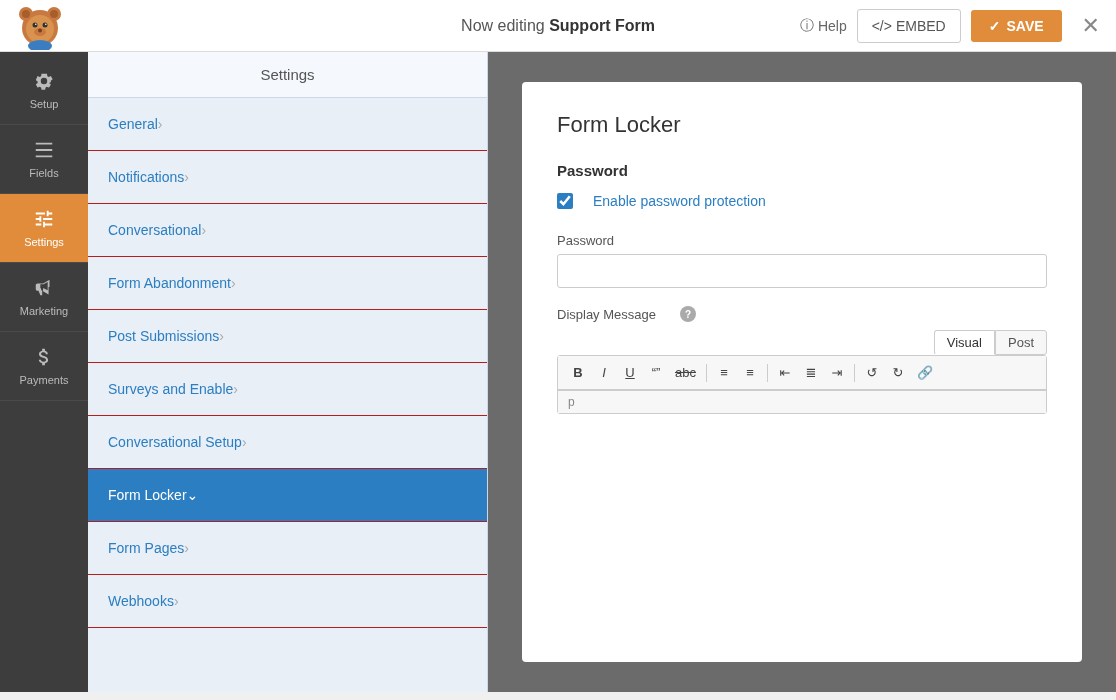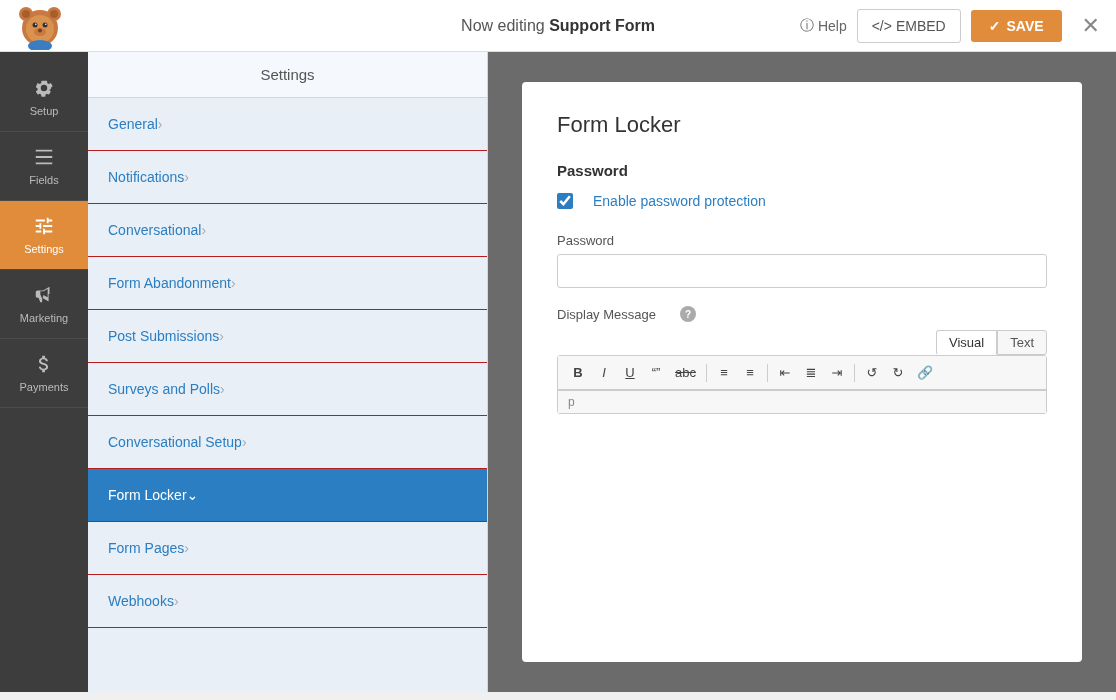--- a/index.html
+++ b/index.html
@@ -18,21 +18,21 @@
     .btn-embed { background: #fff; border: 1px solid #ccc; border-radius: 3px; padding: 8px 14px; cursor: pointer; font-size: 14px; color: #555; display: flex; align-items: center; gap: 4px; }
     .btn-save { background: #e08c3b; border: none; border-radius: 3px; padding: 8px 18px; cursor: pointer; font-size: 14px; color: #fff; font-weight: 600; display: flex; align-items: center; gap: 6px; }
     .btn-close { background: none; border: none; cursor: pointer; font-size: 22px; color: #888; margin-left: 10px; }
 
     
     .main-layout { display: flex; height: 640px; }
 
     
     .icon-sidebar {
       width: 88px; background: #3d3d3d; display: flex; flex-direction: column; align-items: center;
-      padding-top: 11px;
+      padding-top: 4px;
     }
     .icon-sidebar-item {
       width: 100%; display: flex; flex-direction: column; align-items: center;
       padding: 14px 8px; cursor: pointer; color: #bbb; font-size: 11px; gap: 6px;
       border-bottom: 1px solid #4a4a4a;
     }
     .icon-sidebar-item.active { background: #e08c3b; color: #fff; }
     .icon-sidebar-item svg { width: 22px; height: 22px; fill: currentColor; }
 
     
@@ -212,21 +212,21 @@
     </div>
     <div class="menu-item">
       <span>Form Abandonment</span>
       <span class="chevron">›</span>
     </div>
     <div class="menu-item">
       <span>Post Submissions</span>
       <span class="chevron">›</span>
     </div>
     <div class="menu-item">
-      <span>Surveys and Polls</span>
+      <span>Surveys and Enable</span>
       <span class="chevron">›</span>
     </div>
     <div class="menu-item">
       <span>Conversational Setup</span>
       <span class="chevron">›</span>
     </div>
     <div class="menu-item active">
       <span>Form Locker</span>
       <span class="chevron-down">⌄</span>
     </div>
@@ -254,21 +254,21 @@
       <input type="text" class="text-input" value="" style="">
 
       <div class="display-message-row">
         <span class="display-message-label">Display Message</span>
         <span class="help-icon">?</span>
       </div>
 
       
       <div class="editor-tabs">
         <button class="editor-tab active">Visual</button>
-        <button class="editor-tab">Text</button>
+        <button class="editor-tab">Post</button>
       </div>
 
       
       <div class="editor-wrapper">
         <div class="editor-toolbar">
           <button class="toolbar-btn">
               <strong>B</strong>
             </button>
           <button class="toolbar-btn">
               <em>I</em>

